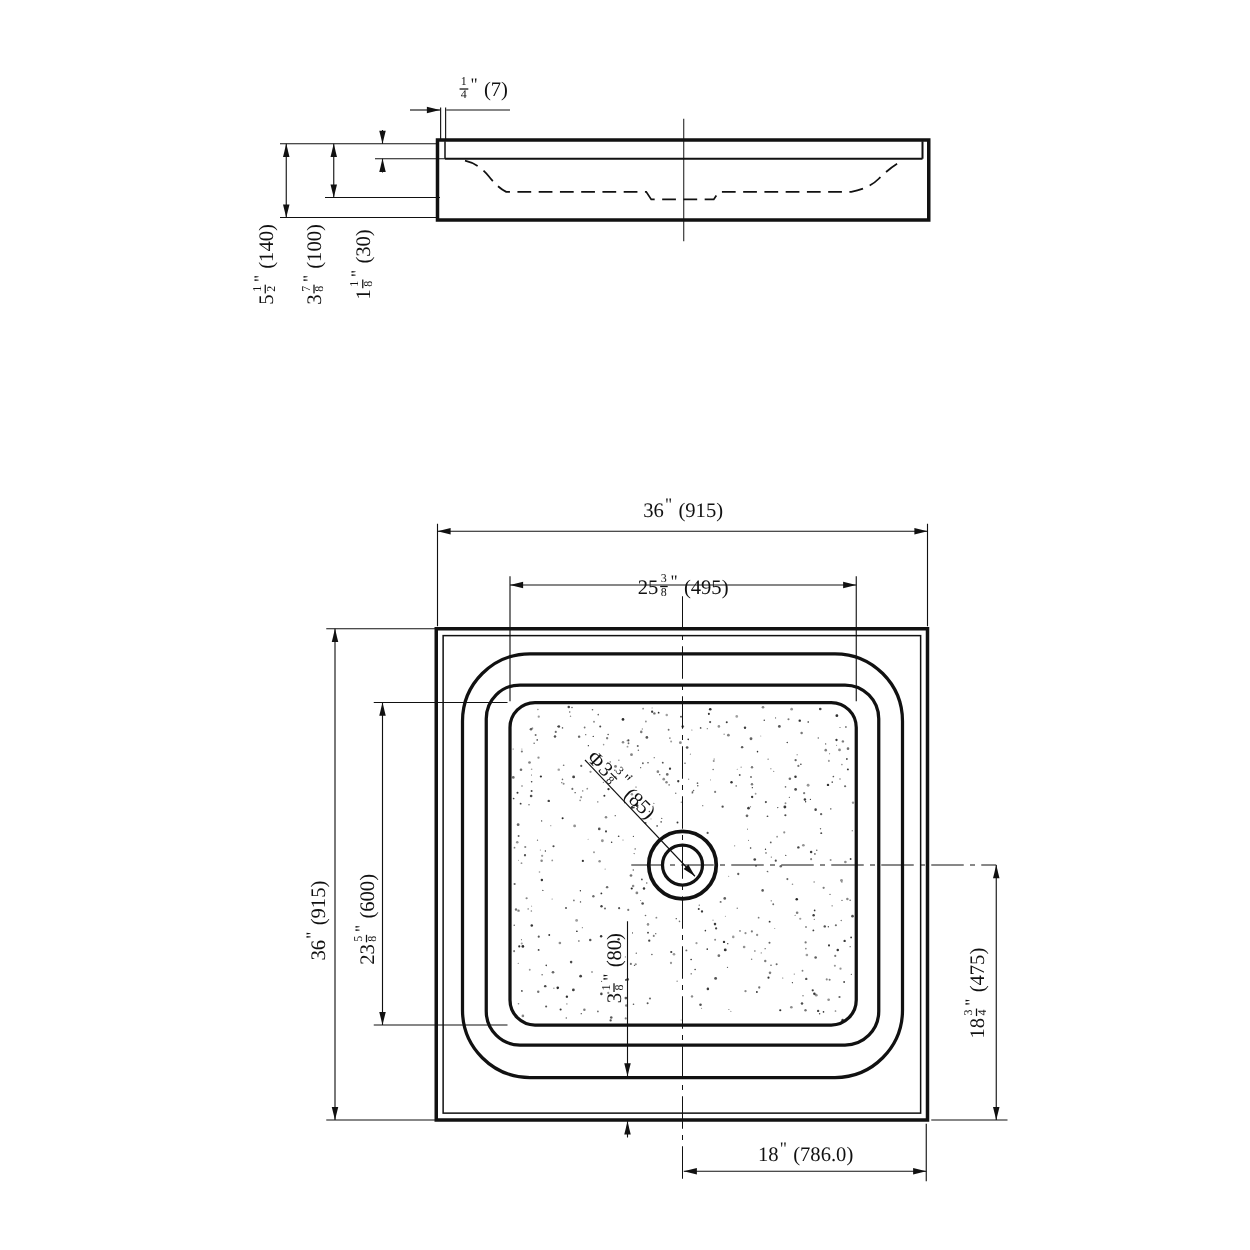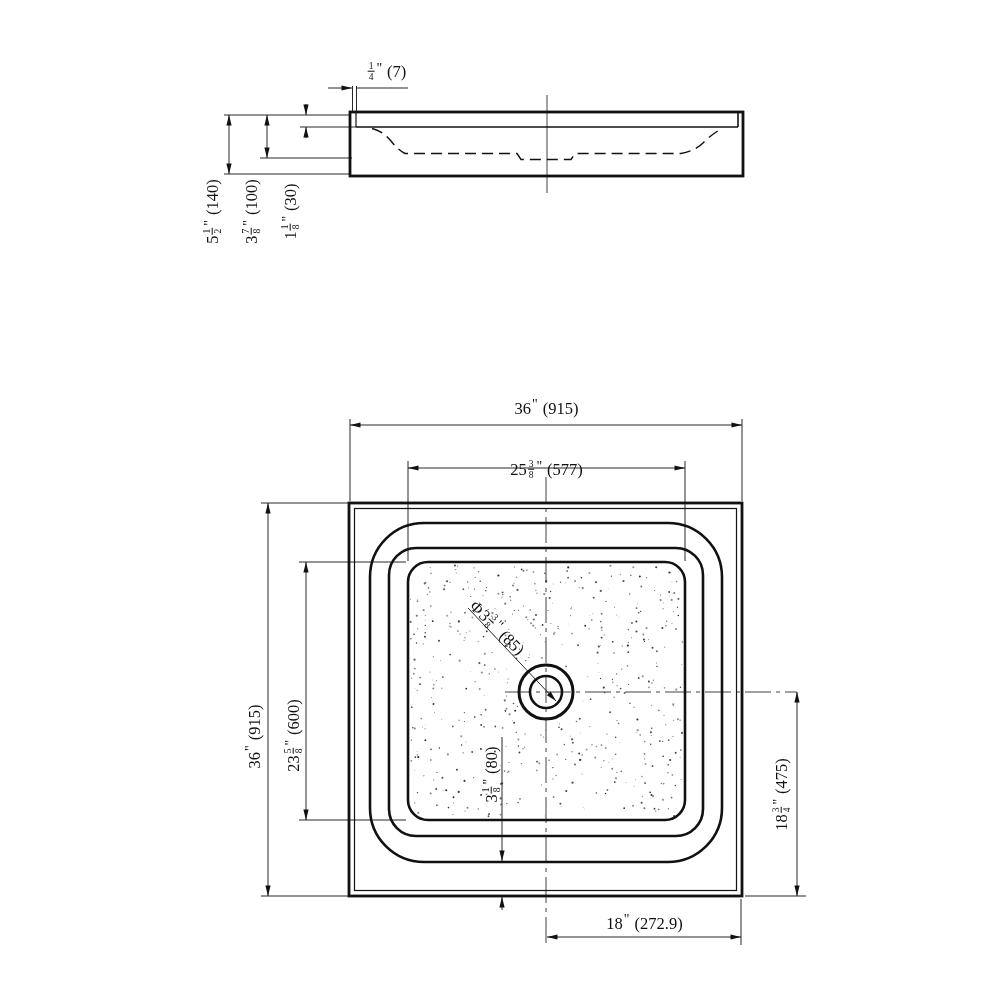--- a/index.html
+++ b/index.html
@@ -680,21 +680,21 @@
   </div>
 
   <div class="dlabel" style="left:546px;top:470px">
     <span class="pre"></span>
       <span class="whole">25</span>
       <span class="frac">
         <span class="num">3</span>
         <span class="den">8</span>
       </span>
       <span class="unit">"</span>
-      <span class="mm">(577)</span>
+      <span class="mm">(495)</span>
   </div>
 
   <div class="dlabel rot90" style="left:255px;top:737px">
     <span class="pre"></span>
       <span class="whole">36</span>
       <span class="unit">"</span>
       <span class="mm">(915)</span>
   </div>
 
   <div class="dlabel rot90" style="left:294px;top:736px">
@@ -738,16 +738,16 @@
         <span class="den">4</span>
       </span>
       <span class="unit">"</span>
       <span class="mm">(475)</span>
   </div>
 
   <div class="dlabel" style="left:644px;top:924px">
     <span class="pre"></span>
       <span class="whole">18</span>
       <span class="unit">"</span>
-      <span class="mm">(272.9)</span>
+      <span class="mm">(786.0)</span>
   </div>
 
 </div>
 
 </body></html>

